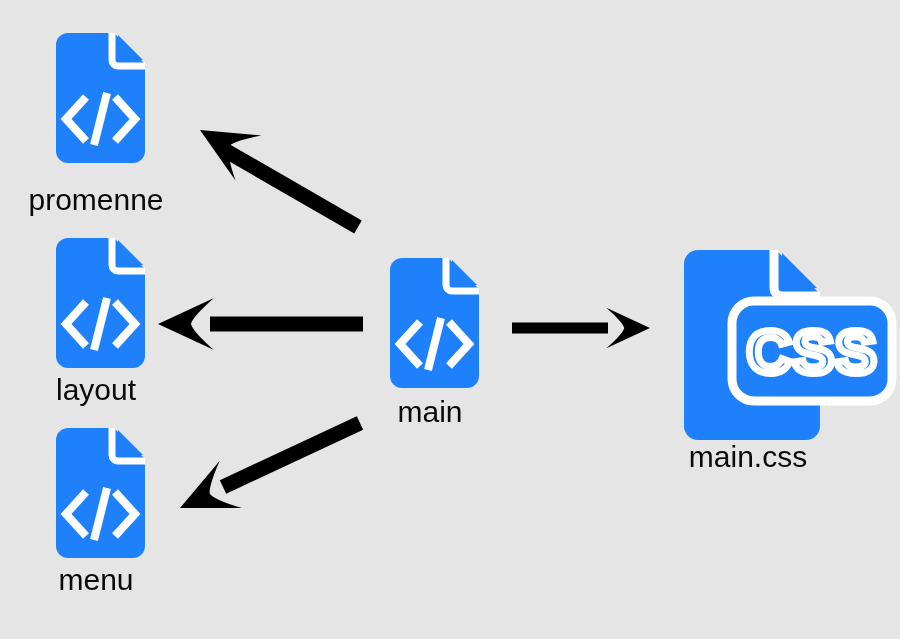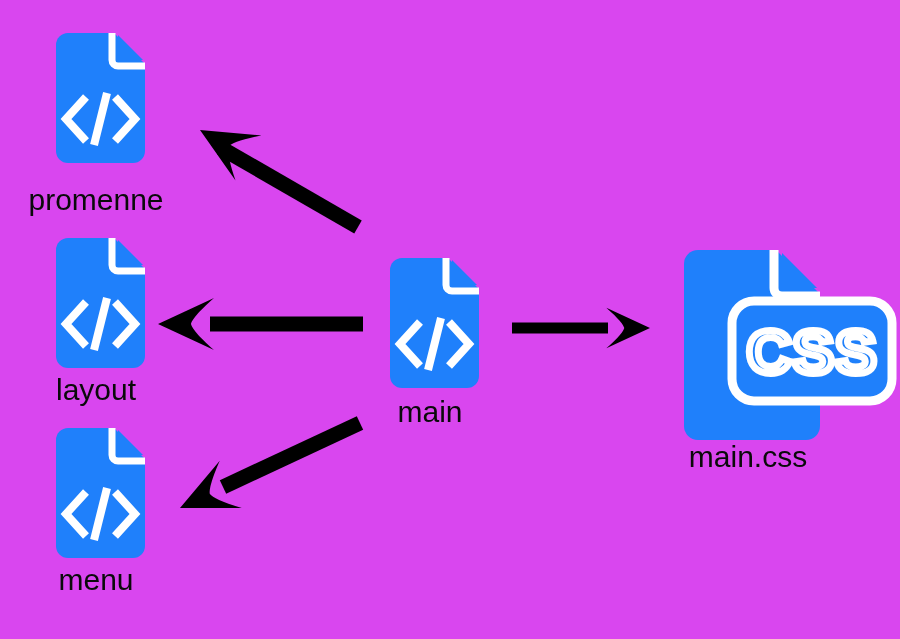--- a/index.html
+++ b/index.html
@@ -10,21 +10,21 @@
   body {
     width: 900px;
     height: 639px;
     font-family: "Liberation Sans", sans-serif;
     overflow: hidden;
   }
   #diagram-root {
     position: relative;
     width: 900px;
     height: 639px;
-    background: #d946ef;
+    background: #e5e5e5;
   }
   svg.canvas {
     position: absolute;
     top: 0;
     left: 0;
     width: 900px;
     height: 639px;
     display: block;
   }
   .node-label {

